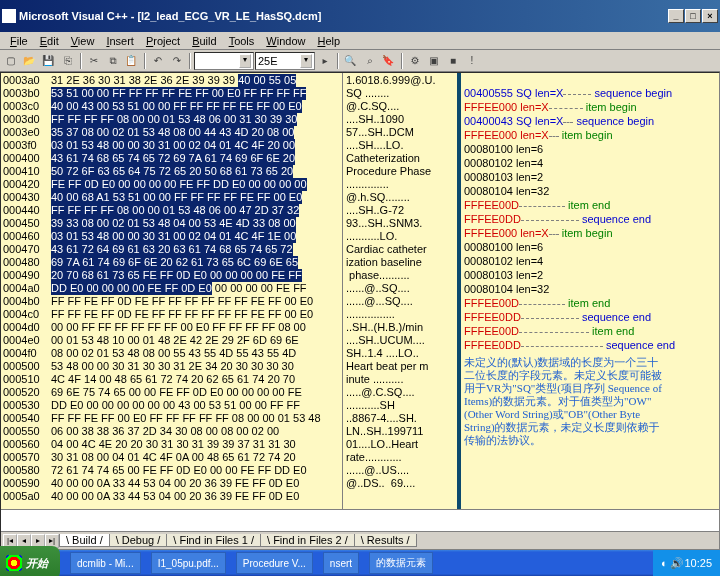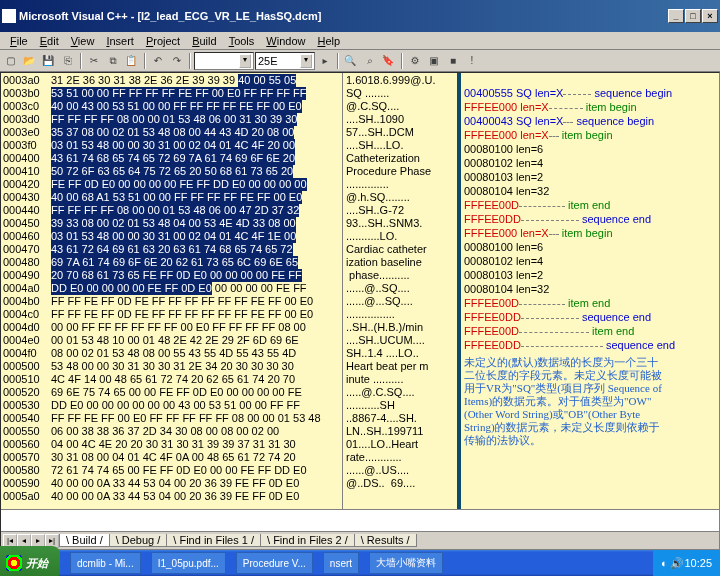--- a/index.html
+++ b/index.html
@@ -158,19 +158,19 @@
 <div class="taskbar">
 <div class="startbtn">
 <span style="width:16px;height:16px;background:radial-gradient(circle,#ff0 30%,#f00 30% 55%,#0f0 55% 80%,#00f 80%);border-radius:3px;margin-right:4px"></span>
 <span>开始</span>
 </div>
 <div id="tbitems" style="display:flex">
       <div class="tbitem">dcmlib - Mi...</div>
       <div class="tbitem">I1_05pu.pdf...</div>
       <div class="tbitem">Procedure V...</div>
       <div class="tbitem">nsert</div>
-      <div class="tbitem">大墙小嘴资料</div>
+      <div class="tbitem">的数据元素</div>
     </div>
 <div class="tray">
 <span>◐ 🔊 </span>
 <span>10:25</span>
 </div>
 </div>
 
 </body></html>

